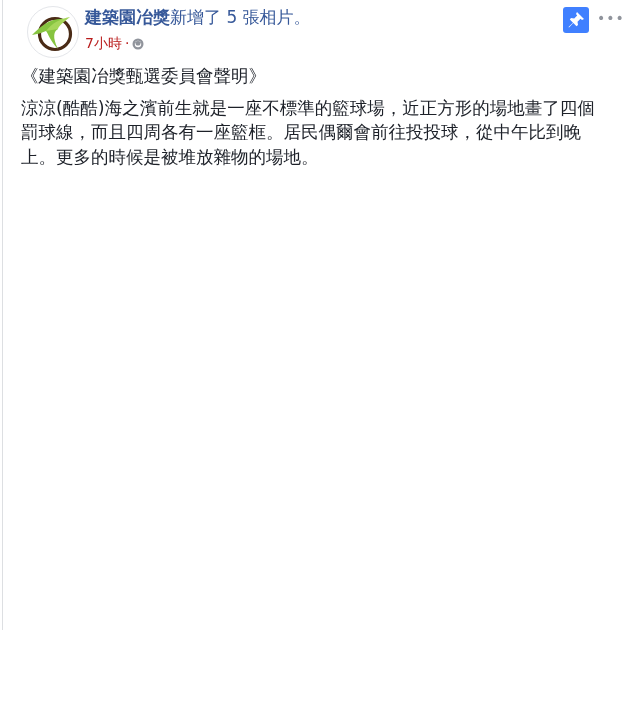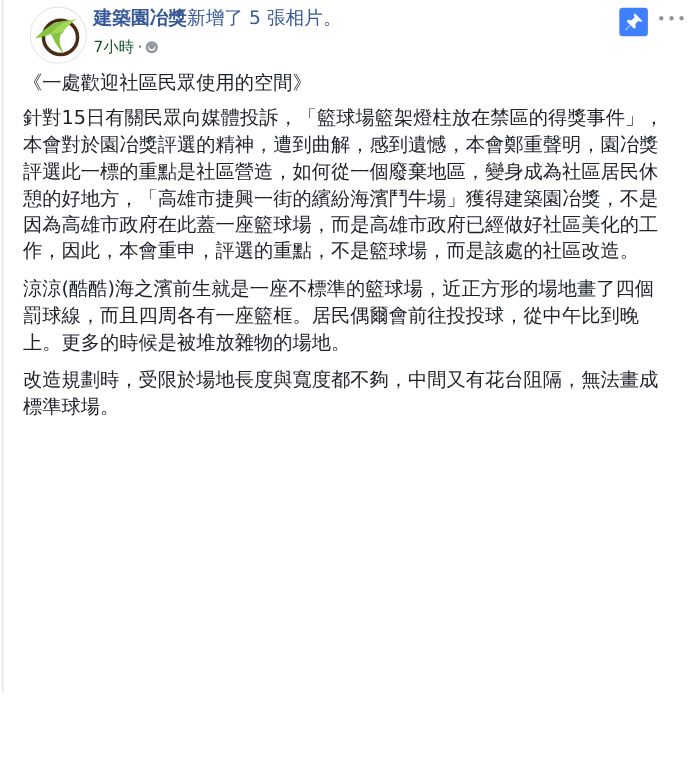--- a/index.html
+++ b/index.html
@@ -23,21 +23,21 @@
   }
   .avatar svg { display:block; }
   .title-line {
     position: absolute; left: 82px; top: 6px; font-size: 17px; line-height: 22px;
     white-space: nowrap;
   }
   .page-name { color: #365899; font-weight: bold; }
   .action-text { color: #365899; }
   .meta-line {
     position: absolute; left: 82px; top: 34px; font-size: 14px; line-height: 18px;
-    color: #14532d; white-space: nowrap;
+    color: #b91c1c; white-space: nowrap;
   }
   .meta-line .dot { margin: 0 3px; }
   .globe { display:inline-block; vertical-align: -2px; }
   .pin-btn {
     position: absolute; left: 560px; top: 7px; width: 26px; height: 26px;
     background: #4080ff; border-radius: 3px;
   }
   .pin-btn svg { position:absolute; left:4px; top:4px; }
   .more-btn {
     position: absolute; left: 594px; top: 10px; width: 22px; height: 16px;
@@ -75,18 +75,16 @@
     </div>
     <div class="pin-btn">
       <svg width="18" height="18" viewBox="0 0 18 18">
         <path d="M10 1 L17 8 L15 9 L13.5 7.8 L10.5 10.8 L11 14 L9.5 15.2 L6.3 12 L2 16.5 L1.5 16 L6 11.7 L2.8 8.5 L4 7 L7.2 7.5 L10.2 4.5 L9 3 Z" fill="#ffffff"></path>
       </svg>
     </div>
     <div class="more-btn">•••</div>
   </div>
 
   <div class="content">
-    <p style="margin-bottom:8px">《一處歡迎社區民眾使用的空間》</p>
-    <p>針對15日有關民眾向媒體投訴，「籃球場籃架燈柱放在禁區的得獎事件」，本會對於園冶獎評選的精神，遭到曲解，感到遺憾，本會鄭重聲明，園冶獎評選此一標的重點是社區營造，如何從一個廢棄地區，變身成為社區居民休憩的好地方，「高雄市捷興一街的繽紛海濱鬥牛場」獲得建築園冶獎，不是因為高雄市政府在此蓋一座籃球場，而是高雄市政府已經做好社區美化的工作，因此，本會重申，評選的重點，不是籃球場，而是該處的社區改造。</p>
+    <p style="margin-bottom:8px">《建築園冶獎甄選委員會聲明》</p>
     <p>涼涼(酷酷)海之濱前生就是一座不標準的籃球場，近正方形的場地畫了四個罰球線，而且四周各有一座籃框。居民偶爾會前往投投球，從中午比到晚上。更多的時候是被堆放雜物的場地。</p>
-    <p class="tight">改造規劃時，受限於場地長度與寬度都不夠，中間又有花台阻隔，無法畫成標準球場。</p>
   </div>
 </div>
 
 </body></html>

